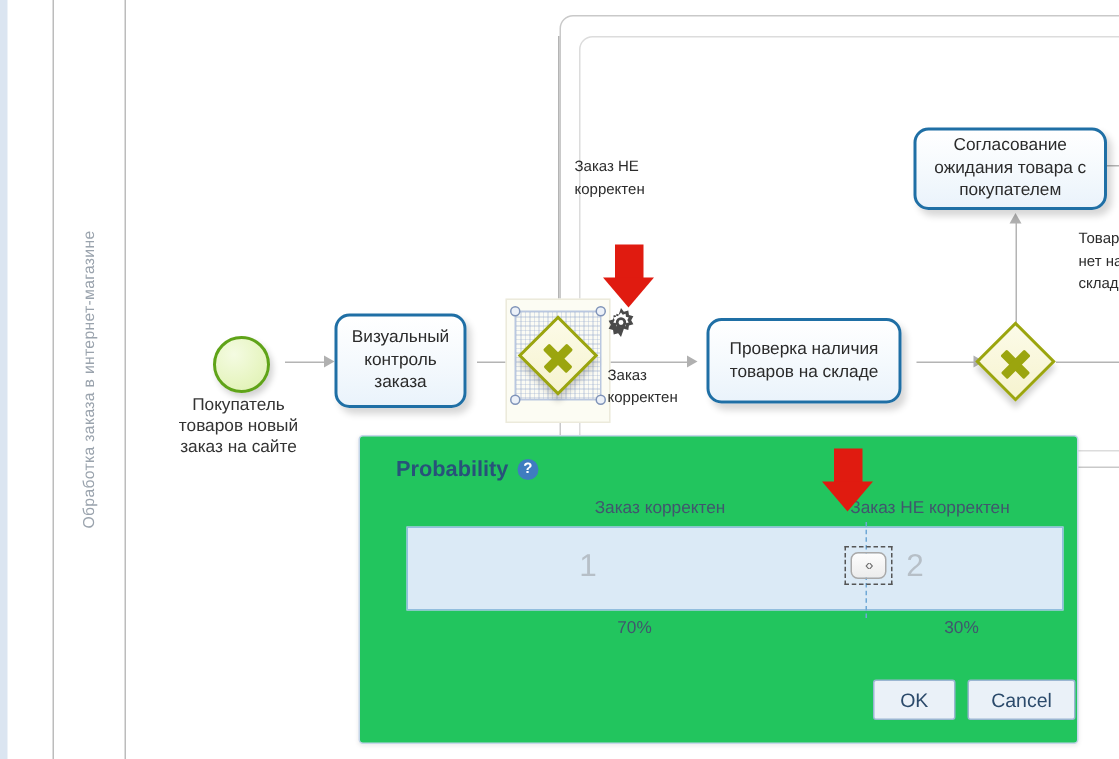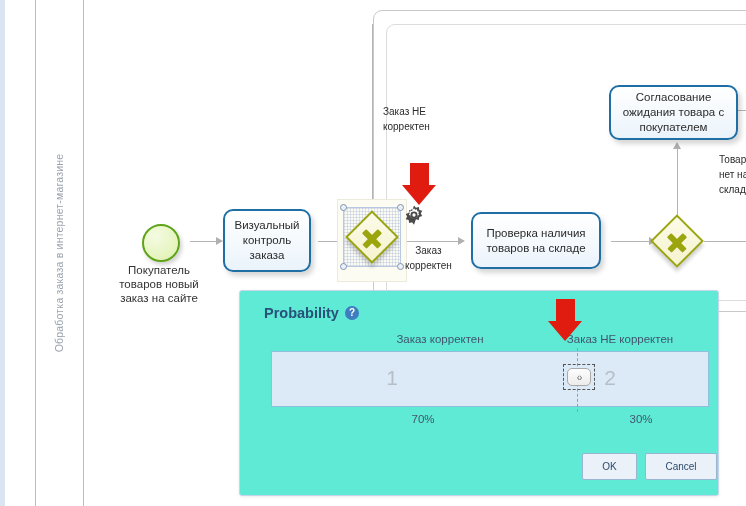--- a/index.html
+++ b/index.html
@@ -112,21 +112,21 @@
     border-left:17.5px solid transparent;border-right:17.5px solid transparent;
     border-top:20px solid #e01b10;
   }
 
   
   .flow-label{position:absolute;color:#2b2b2b;font-size:10px;line-height:15px;}
 
   
   .dialog{
     position:absolute;left:239px;top:290px;width:480px;height:206px;
-    background:#5eead4;border:1px solid #c5d6ea;border-radius:3px;
+    background:#22c55e;border:1px solid #c5d6ea;border-radius:3px;
     box-shadow:0 1px 3px rgba(0,0,0,.08);box-sizing:border-box;
   }
   .dlg-title{
     position:absolute;left:24px;top:14px;
     color:#28527a;font-weight:bold;font-size:14.5px;
     display:flex;align-items:center;gap:6px;
   }
   .help-icon{
     width:14px;height:14px;border-radius:50%;background:#3f7cc0;color:#fff;
     font-size:10px;font-weight:bold;display:inline-flex;align-items:center;justify-content:center;
@@ -154,21 +154,21 @@
     color:#6d6d6d;font-size:10px;letter-spacing:-1px;box-sizing:border-box;
   }
   .sl-focus{
     position:absolute;left:86px;top:12px;width:32px;height:26px;
     border:1px dashed #555;box-sizing:border-box;
   }
   .pct{position:absolute;top:122px;color:#41566e;font-size:11.5px;text-align:center;width:120px;}
   .dlg-btn{
     position:absolute;top:162px;height:27px;
     background:#eaf1f8;border:1px solid #9ab6d2;border-radius:2px;
-    color:#2b4a6b;font-size:10px;cursor:pointer;
+    color:#2b4a6b;font-size:13px;cursor:pointer;
     font-family:"Liberation Sans","DejaVu Sans",sans-serif;
   }
   .dlg-btn.ok{left:342px;width:55px;}
   .dlg-btn.cancel{left:405px;width:72px;}
 </style>
 </head>
 <body>
 
 <div id="app">
 
@@ -244,21 +244,21 @@
 
     <div class="red-arrow" style="left:318px;top:163px;width:35px;height:42px;">
       <div class="shaft" style="height:23px;"></div>
       <div class="head" style="top:22px;"></div>
     </div>
 
     <div class="flow-label" style="left:299px;top:104px;">
       <div>Заказ НЕ</div>
       <div>корректен</div>
     </div>
-    <div class="flow-label" style="left:321px;top:243px;text-align:center;">
+    <div class="flow-label" style="left:321px;top:243px;">
       <div>Заказ</div>
       <div>корректен</div>
     </div>
 
     <div class="task" style="left:387px;top:212px;width:130px;height:57px;">
       <span>
         <span style="white-space:pre-line;">Проверка наличия
 товаров на складе</span>
       </span>
     </div>

